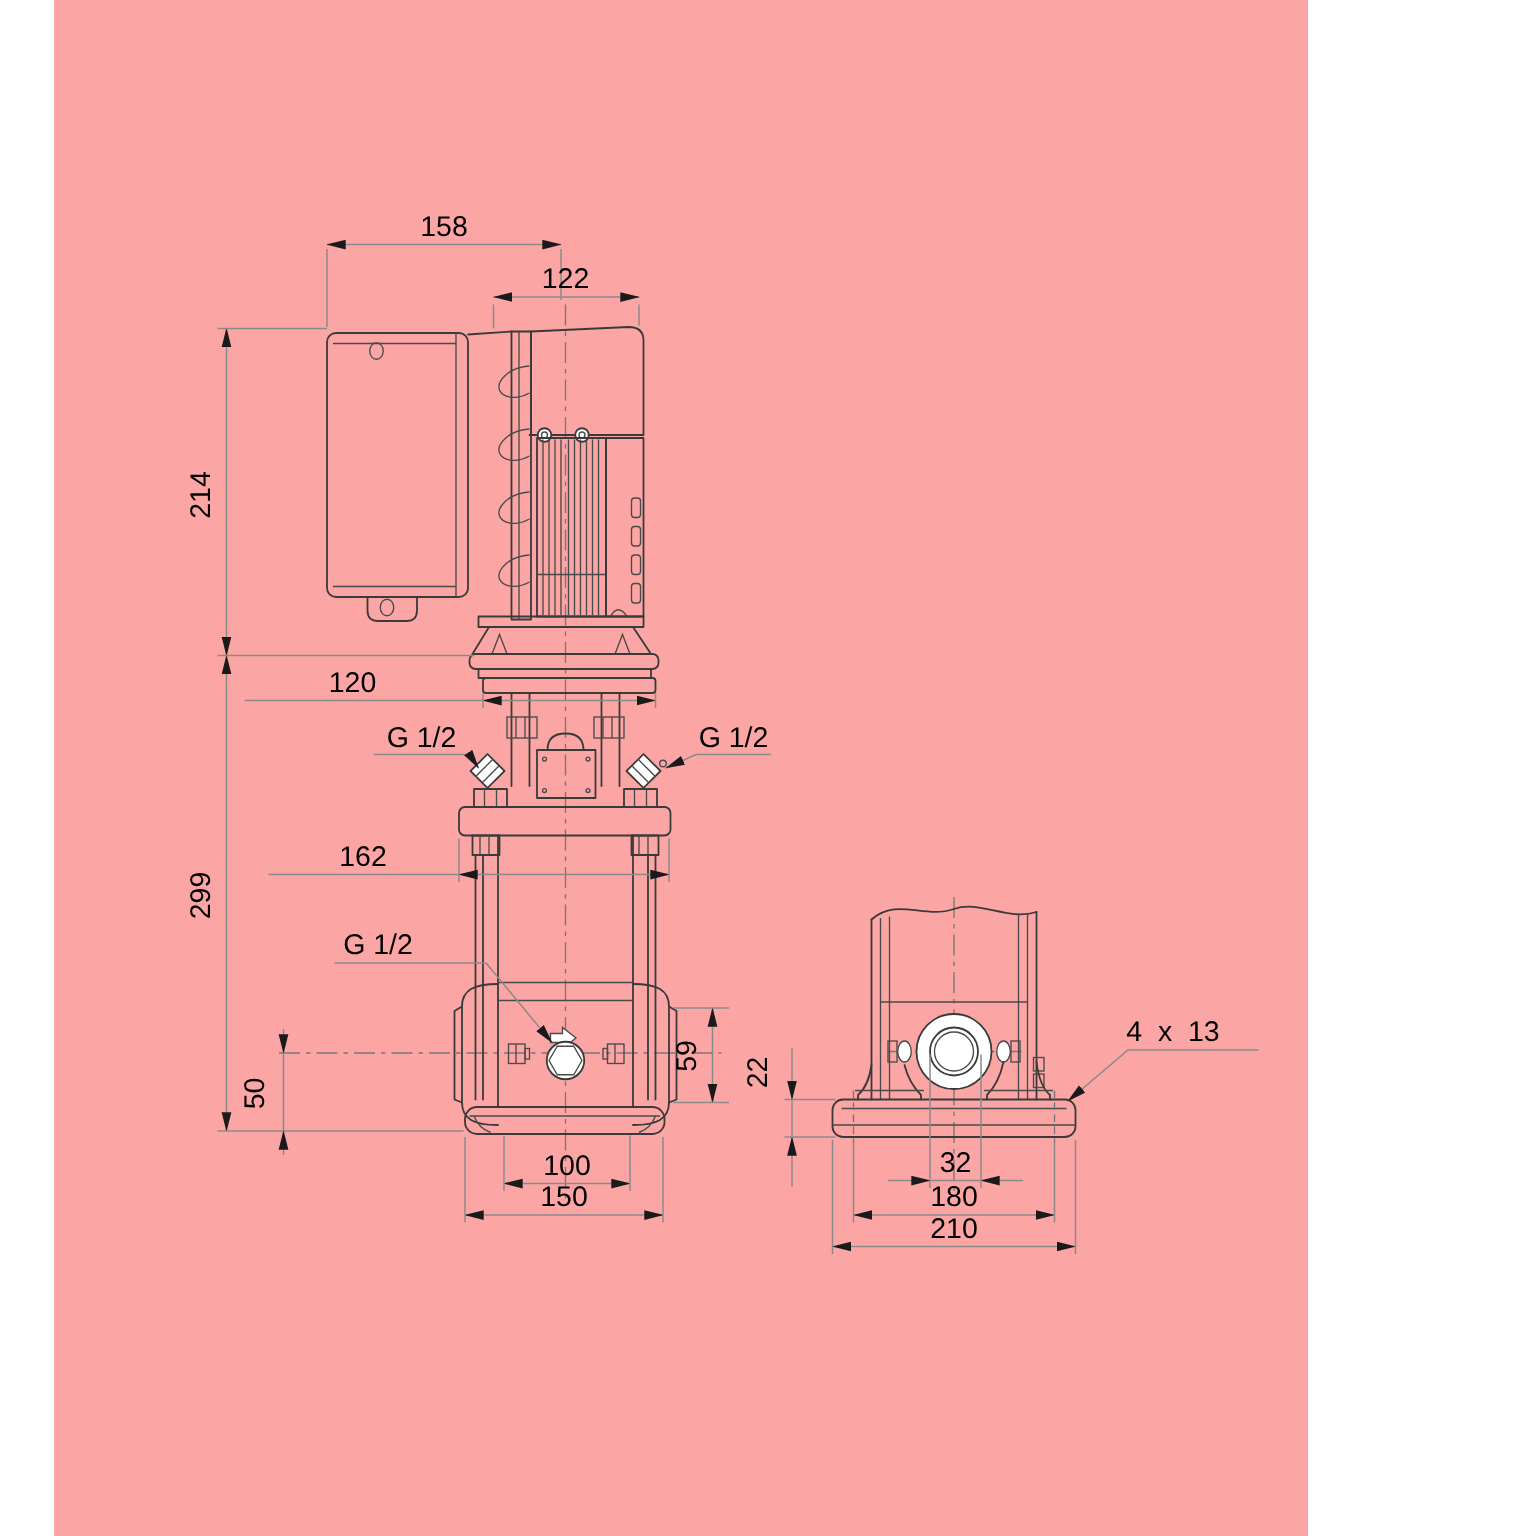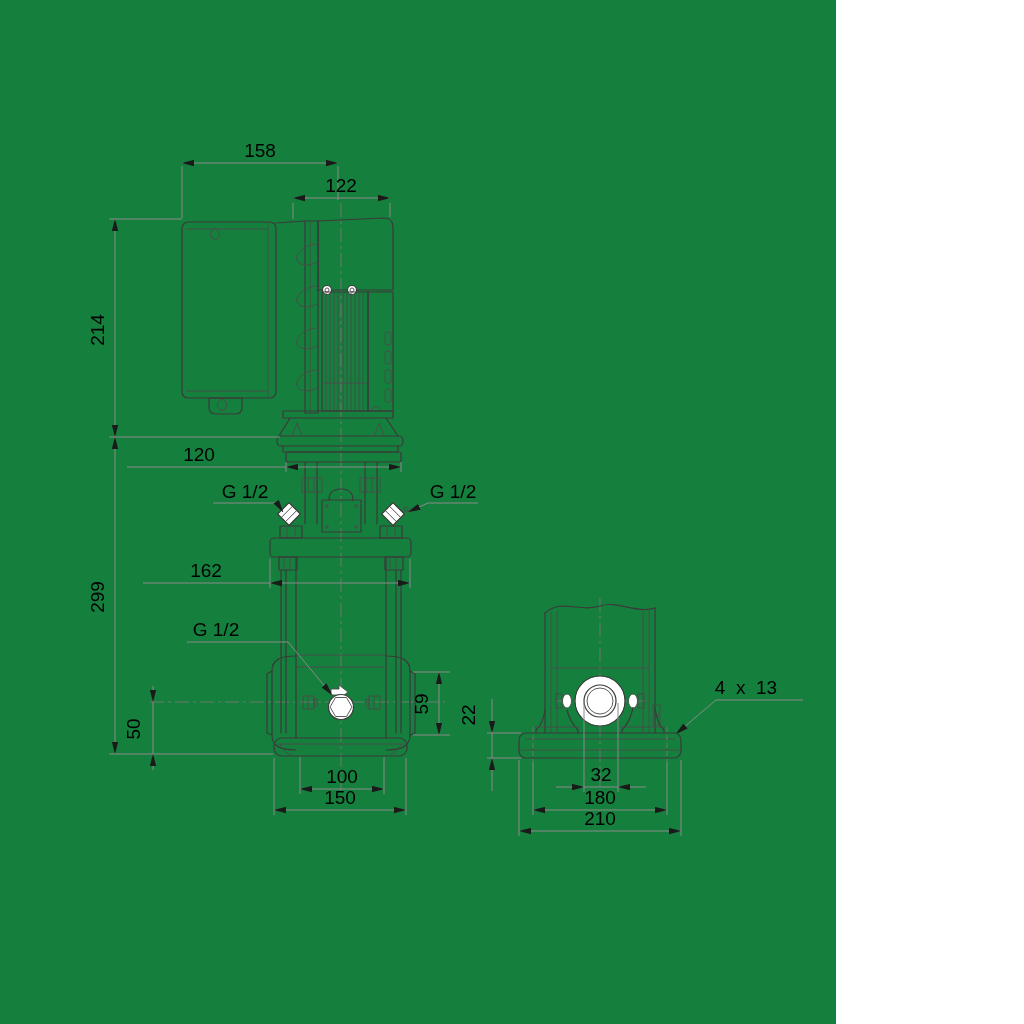--- a/index.html
+++ b/index.html
@@ -1,17 +1,17 @@
 <!DOCTYPE html>
 <html><head>
 <meta charset="utf-8">
 <style>
   html,body{margin:0;padding:0;background:#fff;}
-  .canvas{position:relative;width:836px;height:1024px;background:#15803d;overflow:hidden;
-          font-family:"Liberation Sans", sans-serif;}
+  .canvas{position:relative;width:836px;height:1024px;background:#fca5a5;overflow:hidden;
+          font-family:"Liberation Sans", sans-serif;margin-left:36px;}
   svg{position:absolute;left:0;top:0;}
   .draw{stroke:#3a3a3a;stroke-width:1.2;fill:none;stroke-linecap:round;stroke-linejoin:round;}
   .thin{stroke:#4a4a4a;stroke-width:0.9;fill:none;}
   .dim{stroke:#8a8a8a;stroke-width:1;fill:none;}
   .cl{stroke:#777;stroke-width:0.9;fill:none;stroke-dasharray:14 4 3 4;}
   .hid{stroke:#777;stroke-width:0.9;fill:none;stroke-dasharray:5 3;}
   .whitefill{fill:#ffffff;}
   text{font-family:"Liberation Sans", sans-serif;font-size:19px;fill:#000;white-space:pre;}
 </style>
 </head>

